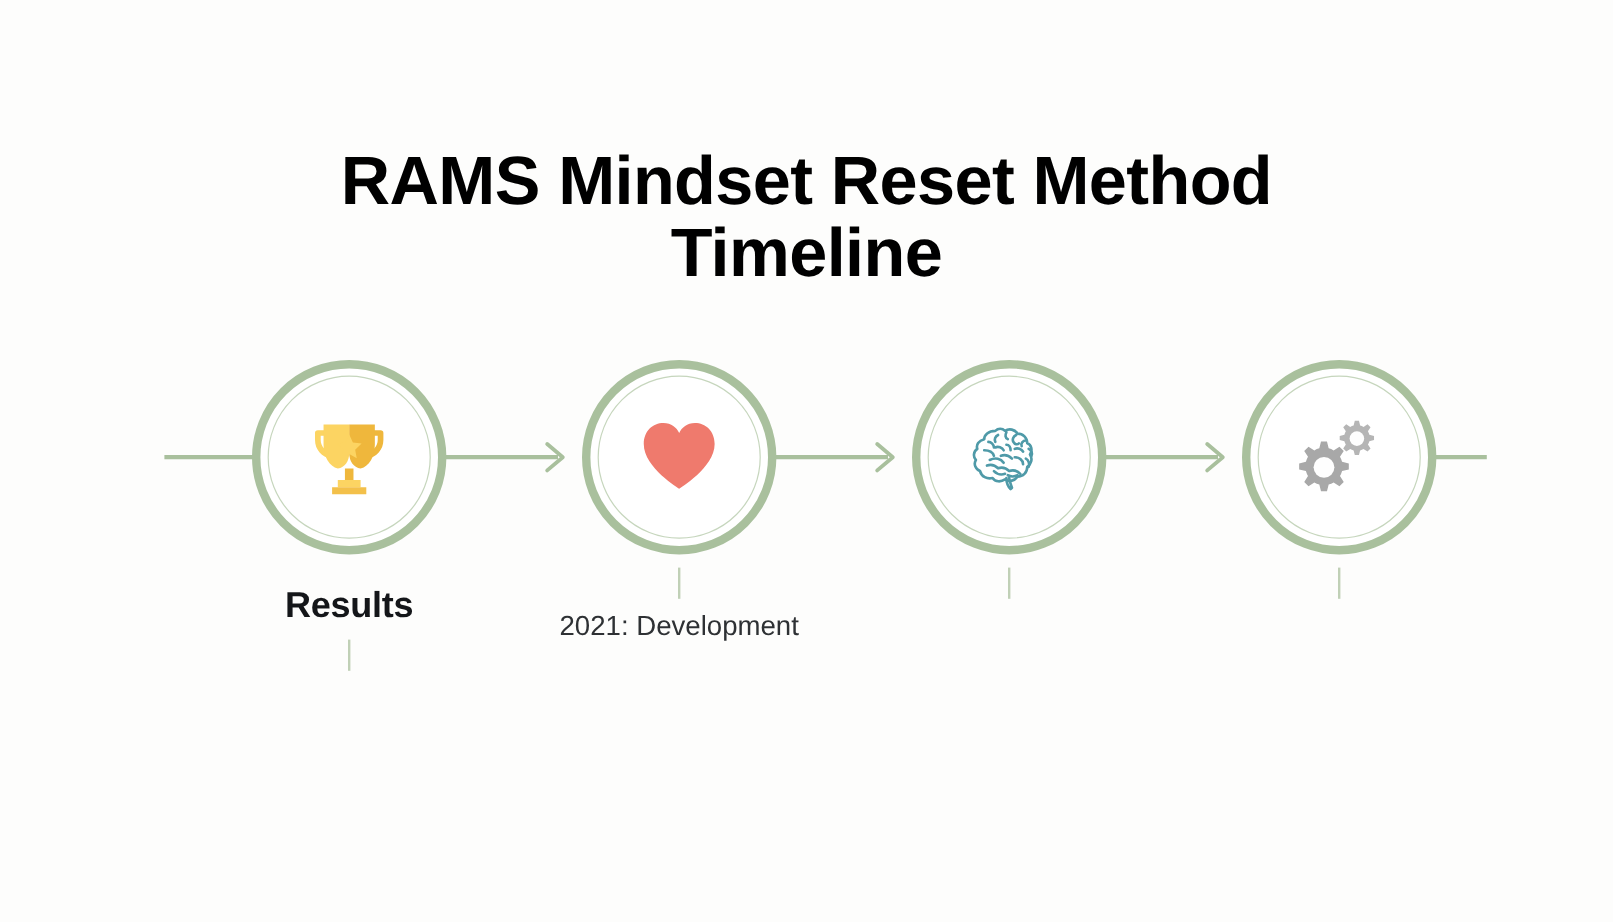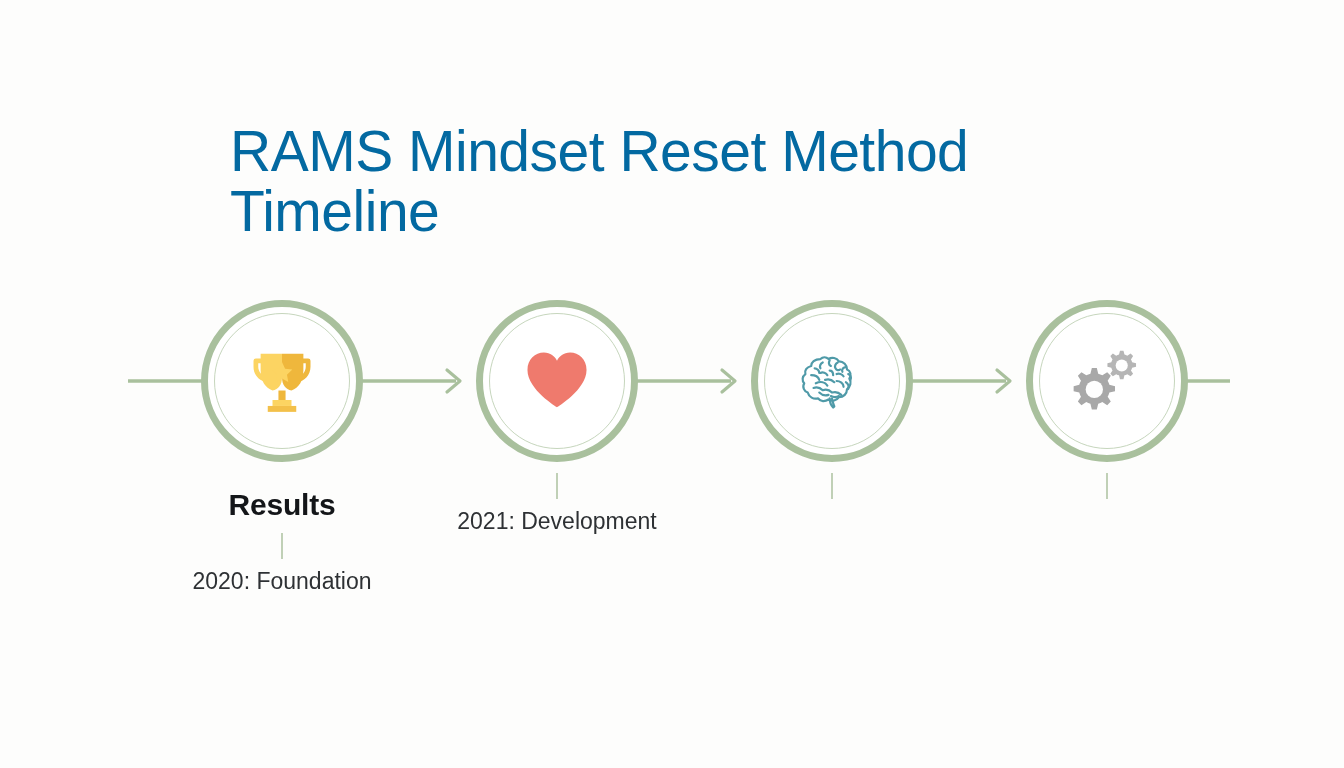--- a/index.html
+++ b/index.html
@@ -22,33 +22,33 @@
     height: 768px;
     background: #fdfdfc;
   }
 
   
   #title {
     position: absolute;
     left: 0;
     top: 122px;
     width: 1344px;
-    text-align: left;
+    text-align: center;
     font-size: 57px;
-    font-weight: 400;
+    font-weight: 700;
     line-height: 1.05;
     letter-spacing: -0.5px;
-    color: #0369a1;
+    color: #000000;
     padding: 0 230px;
   }
 
   
   #timeline {
     position: absolute;
-    left: 6px;
+    left: 15px;
     top: 300px;
     width: 1328px;
     height: 330px;
   }
 
   
   #rail {
     position: absolute;
     left: 0;
     top: 0;
@@ -175,21 +175,20 @@
             <path d="M29 40 h6 v8 h-6 z" fill="#efb73c"></path>
 
             <path d="M24 48 h16 v5 h-16 z" fill="#fcd462"></path>
 
             <path d="M20 53 h24 v5 h-24 z" fill="#f3c04a"></path>
           </svg>
         </div>
       </div>
       <div class="node-label">Results</div>
       <div class="tick"></div>
-      <div class="node-date">2020: Foundation</div>
     </div>
 
     <div class="node" style="left:551px;">
       <div class="circle-wrap">
         <div class="ring-outer"></div>
         <div class="ring-inner"></div>
         <div class="icon-slot">
           <svg width="70" height="70" viewBox="0 0 64 64" xmlns="http://www.w3.org/2000/svg">
             <path d="M32 56 C32 56 5 40 5 22 C5 12 12 6 20 6 C26 6 30 9.5 32 13.5
                      C34 9.5 38 6 44 6 C52 6 59 12 59 22 C59 40 32 56 32 56 Z" fill="#ef7a6d"></path>

